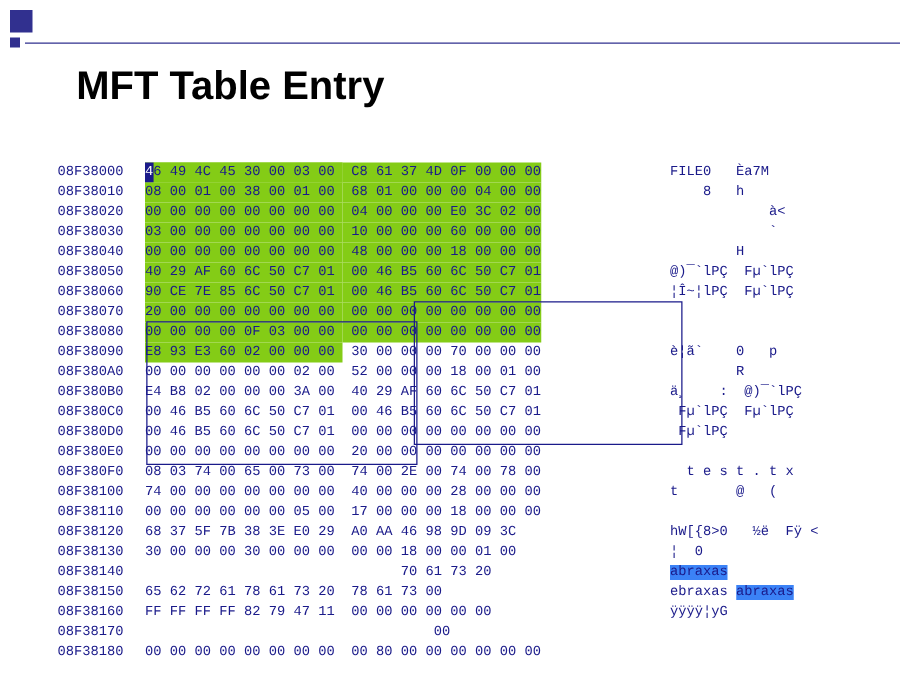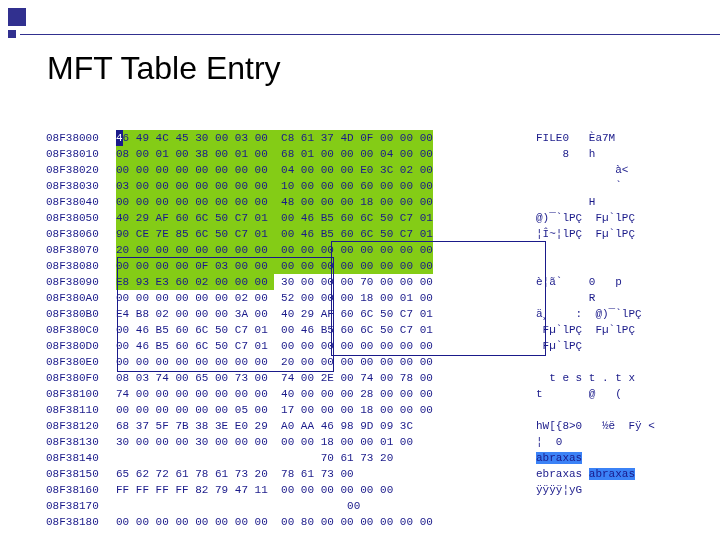--- a/index.html
+++ b/index.html
@@ -27,23 +27,24 @@
     position: absolute; top: 22px; left: 0; width: 8px; height: 8px;
     background: #31308f;
   }
   .corner-deco .line {
     position: absolute; top: 26px; left: 12px; width: 700px; height: 1px;
     background: #31308f;
   }
   .title {
     position: absolute;
     top: 50px;
-    left: 47px;
+    left: 61px;
     font-size: 32px;
     color: #000;
+    font-weight: bold;
   }
   .hex-block {
     position: absolute;
     top: 98px;
     left: 46px;
     font-family: "Courier New", monospace;
     font-size: 11px;
     line-height: 16px;
     color: #1a1a8a;
     white-space: pre;

